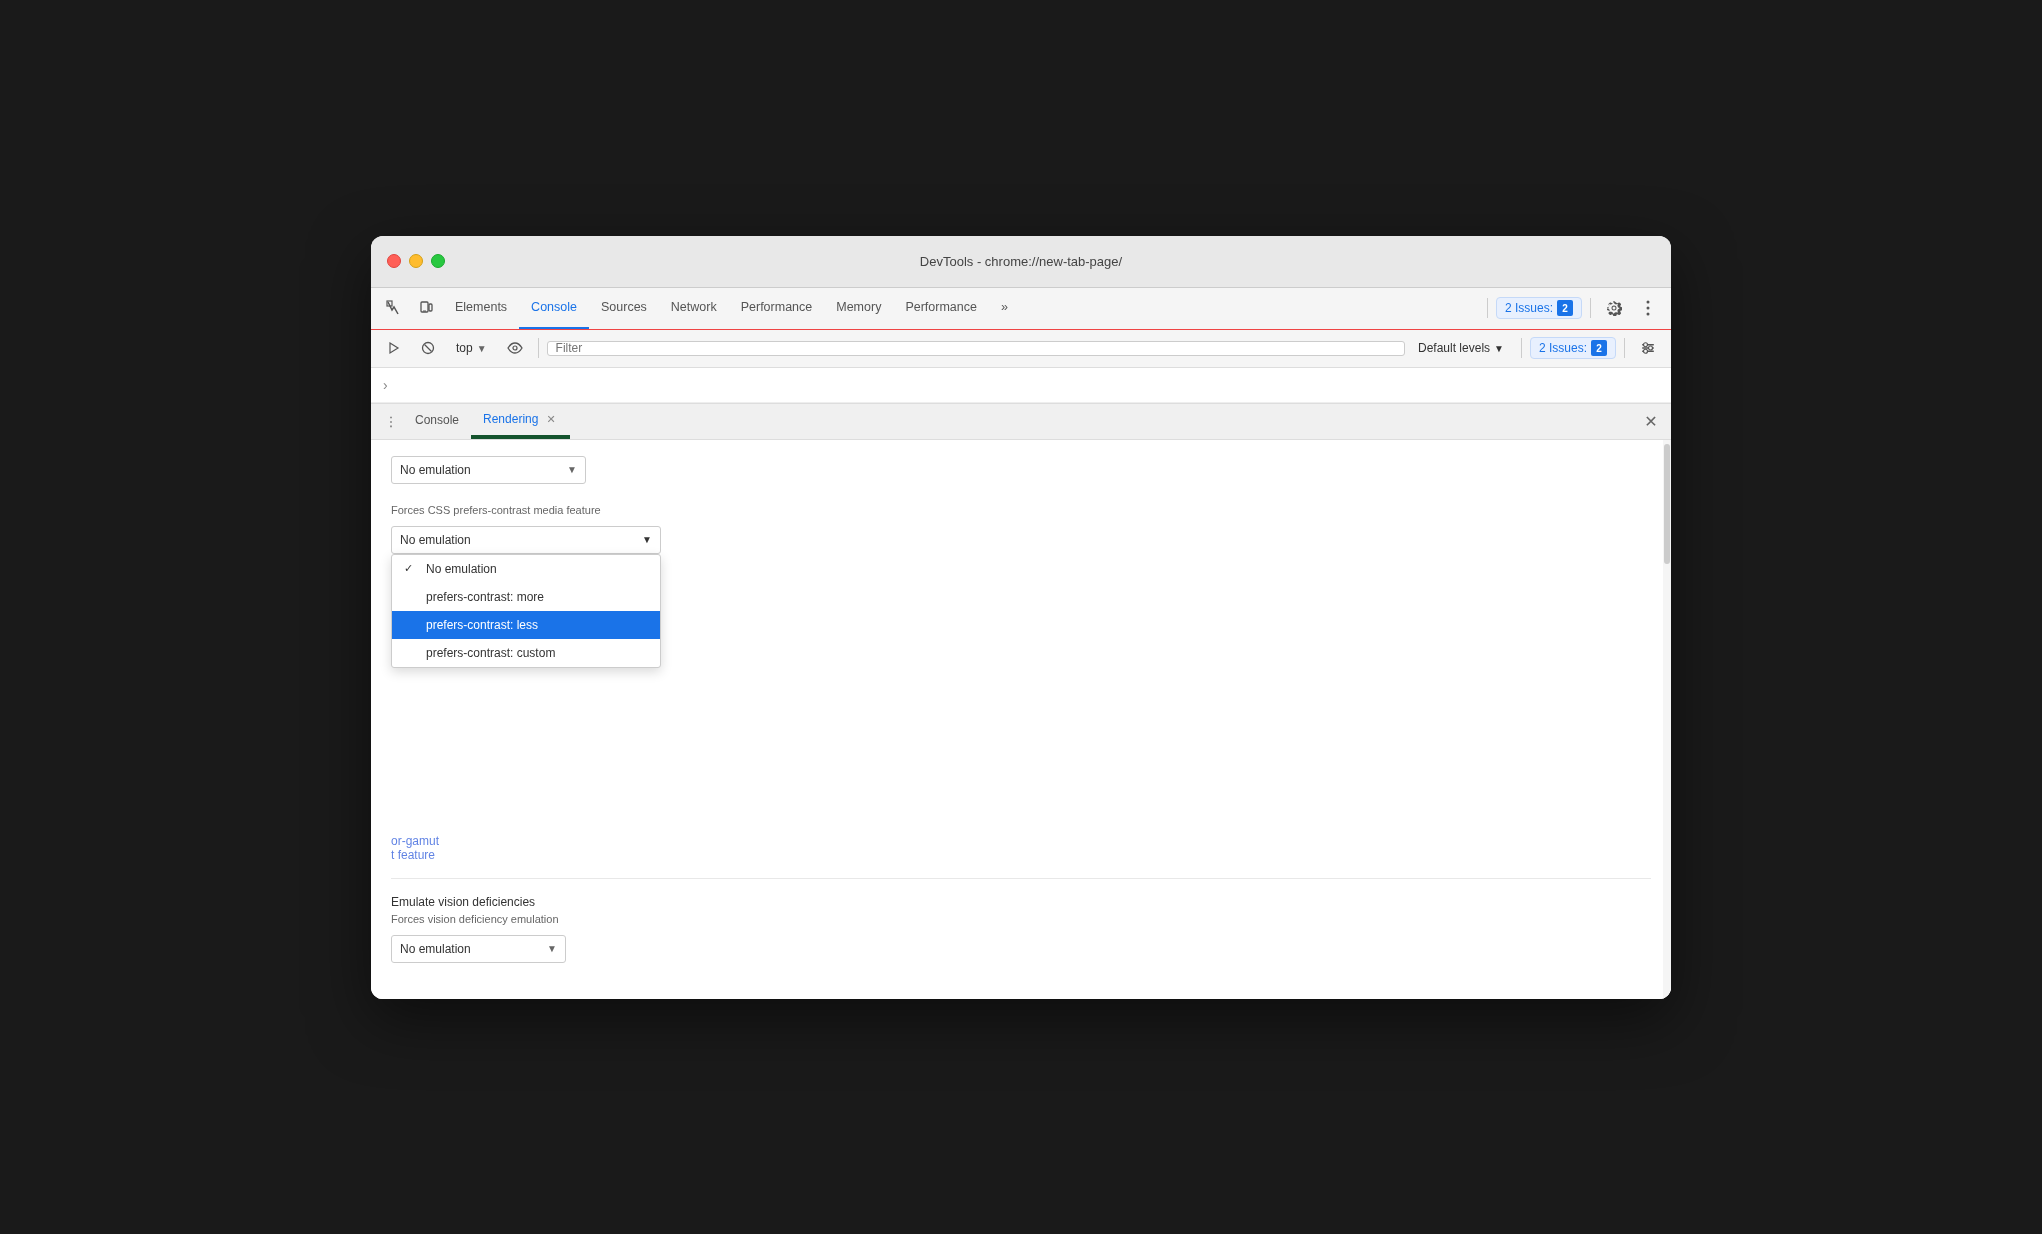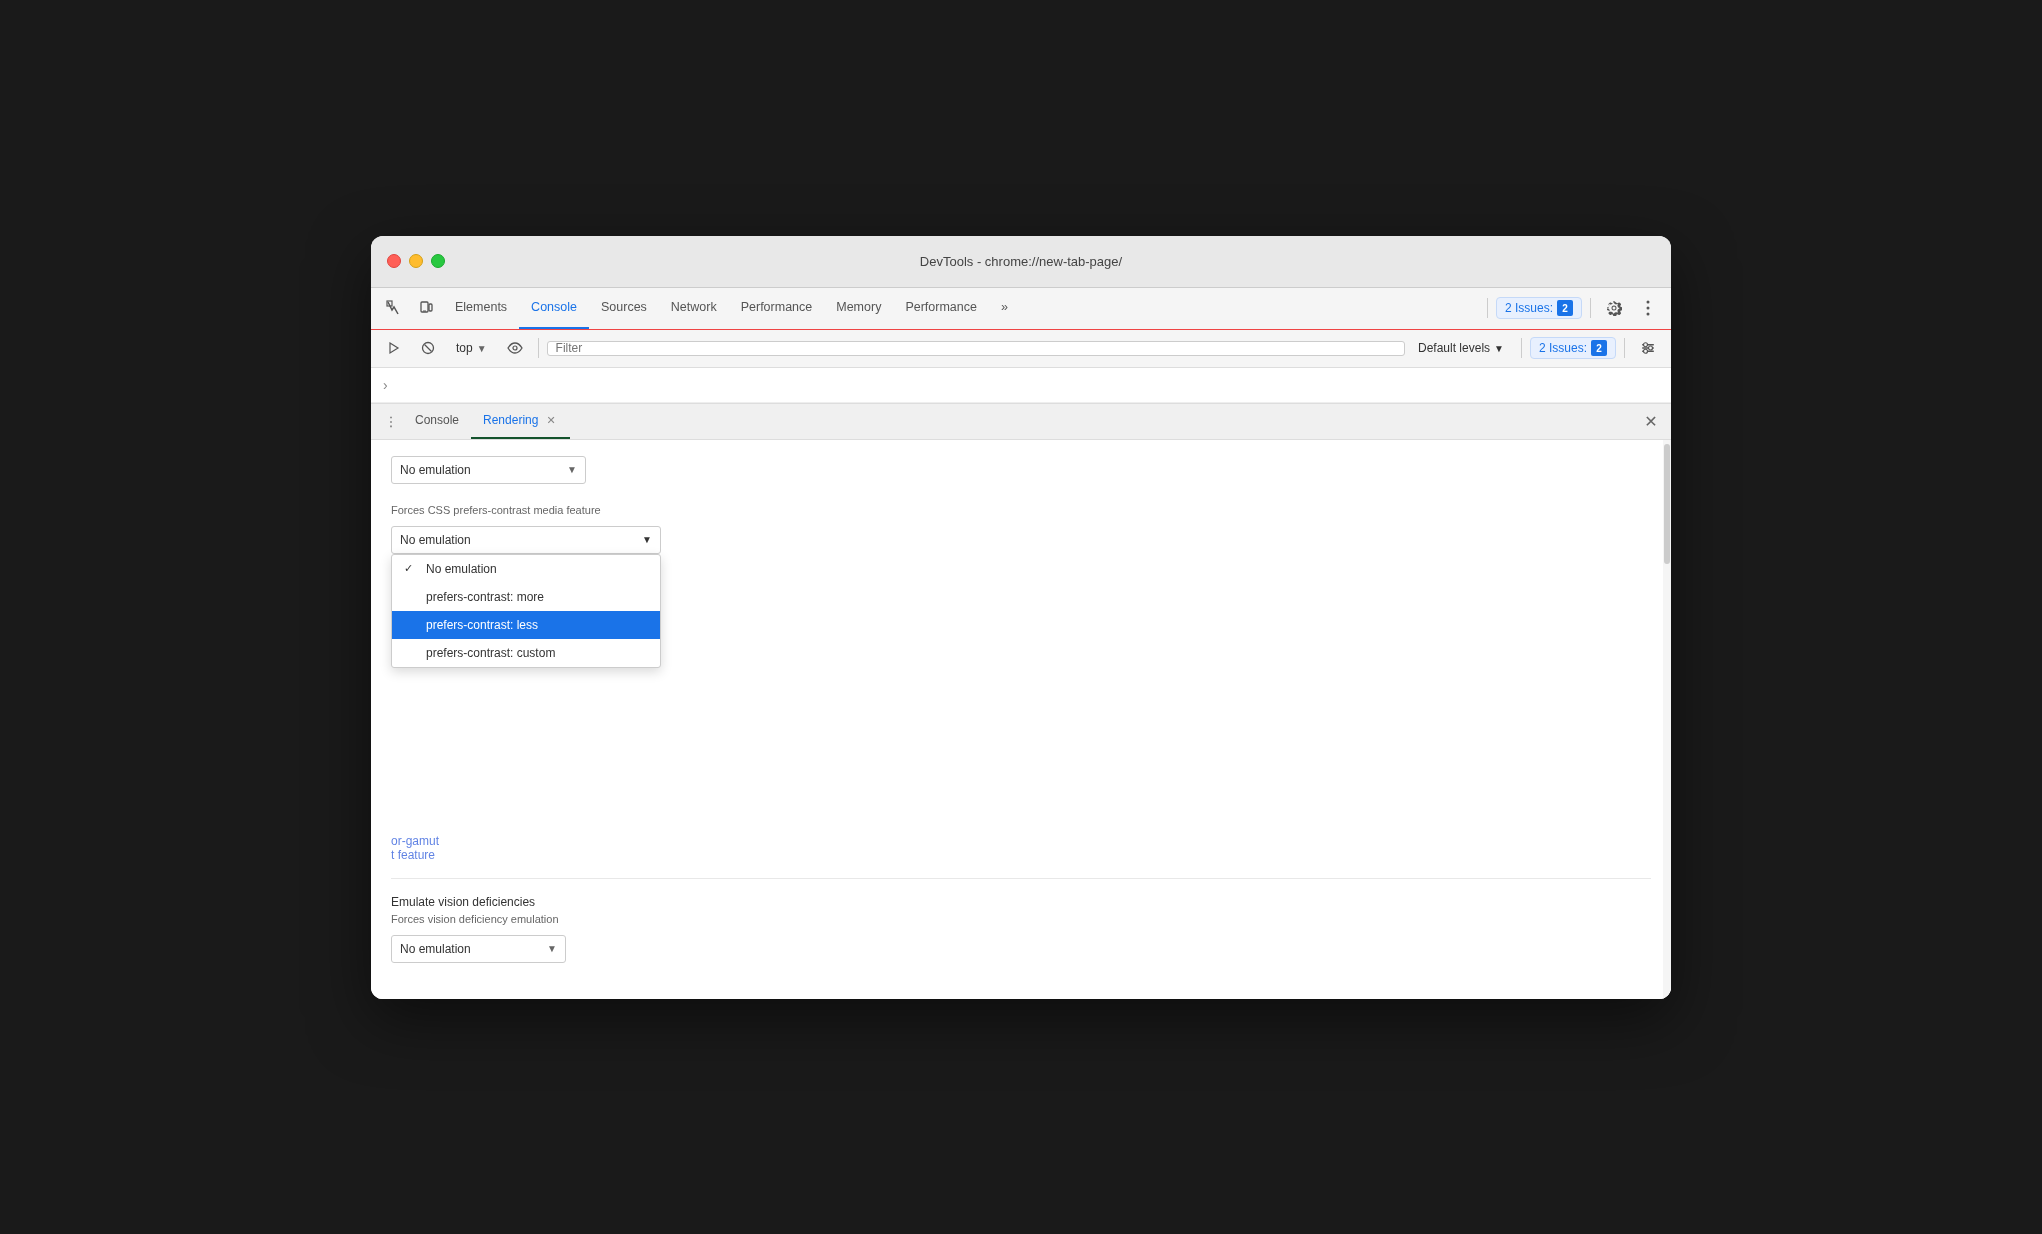--- a/index.html
+++ b/index.html
@@ -188,21 +188,21 @@
       display: flex;
       align-items: center;
       font-size: 12px;
       color: #555;
       cursor: pointer;
       border-bottom: 2px solid transparent;
       gap: 6px;
     }
     .drawer-tab.active {
       color: #1a73e8;
-      border-bottom: 2px solid #14532d;
+      border-bottom: 4px solid #14532d;
     }
     .drawer-tab-close {
       font-size: 11px;
       color: #888;
       cursor: pointer;
       padding: 1px 2px;
       border-radius: 2px;
     }
     .drawer-menu-btn {
       width: 24px;

